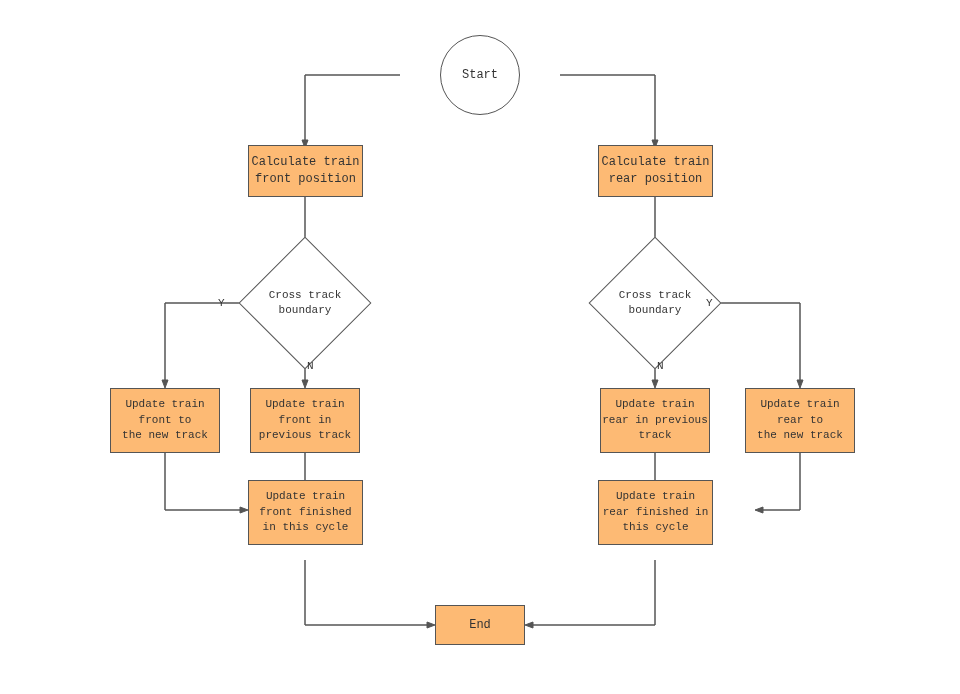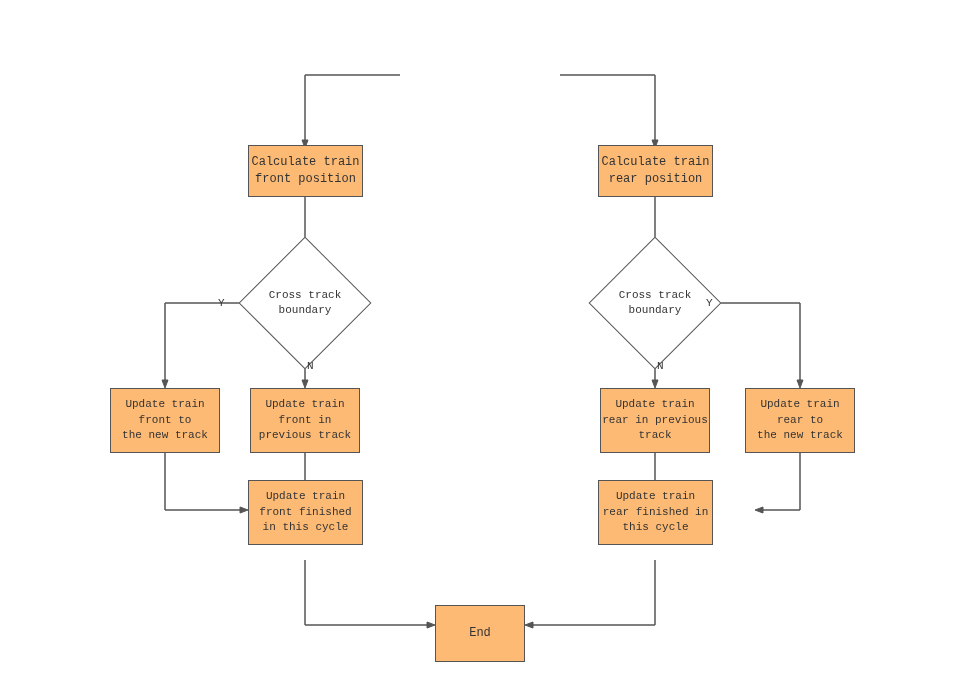--- a/index.html
+++ b/index.html
@@ -128,20 +128,23 @@
     <line x1="305" y1="560" x2="305" y2="625"></line>
     <line x1="305" y1="625" x2="432" y2="625"></line>
     <polygon points="435,625 427,622 427,628"></polygon>
 
     <line x1="655" y1="560" x2="655" y2="625"></line>
     <line x1="655" y1="625" x2="528" y2="625"></line>
     <polygon points="525,625 533,622 533,628"></polygon>
 
   </svg>
 
+  <div class="node circle" style="width:80px;height:80px;left:440px;top:35px;">
+    <span>Start</span>
+  </div>
 
   <div class="node rect" style="width:115px;height:52px;left:248px;top:145px;">
     <span style="white-space:pre-line;">Calculate train
 front position</span>
   </div>
 
   <div class="node rect" style="width:115px;height:52px;left:598px;top:145px;">
     <span style="white-space:pre-line;">Calculate train
 rear position</span>
   </div>
@@ -189,21 +192,21 @@
 front finished
 in this cycle</span>
   </div>
 
   <div class="node rect" style="width:115px;height:65px;left:598px;top:480px;">
     <span style="white-space:pre-line;font-size:11px;">Update train
 rear finished in
 this cycle</span>
   </div>
 
-  <div class="node rect" style="width:90px;height:57px;left:435px;top:605px;">
+  <div class="node rect" style="width:90px;height:40px;left:435px;top:605px;">
     <span>End</span>
   </div>
 
   <div class="label-y" style="left:218px;top:297px;">Y</div>
   <div class="label-n" style="left:307px;top:360px;">N</div>
 
   <div class="label-y" style="left:706px;top:297px;">Y</div>
   <div class="label-n" style="left:657px;top:360px;">N</div>
 
 </div>

